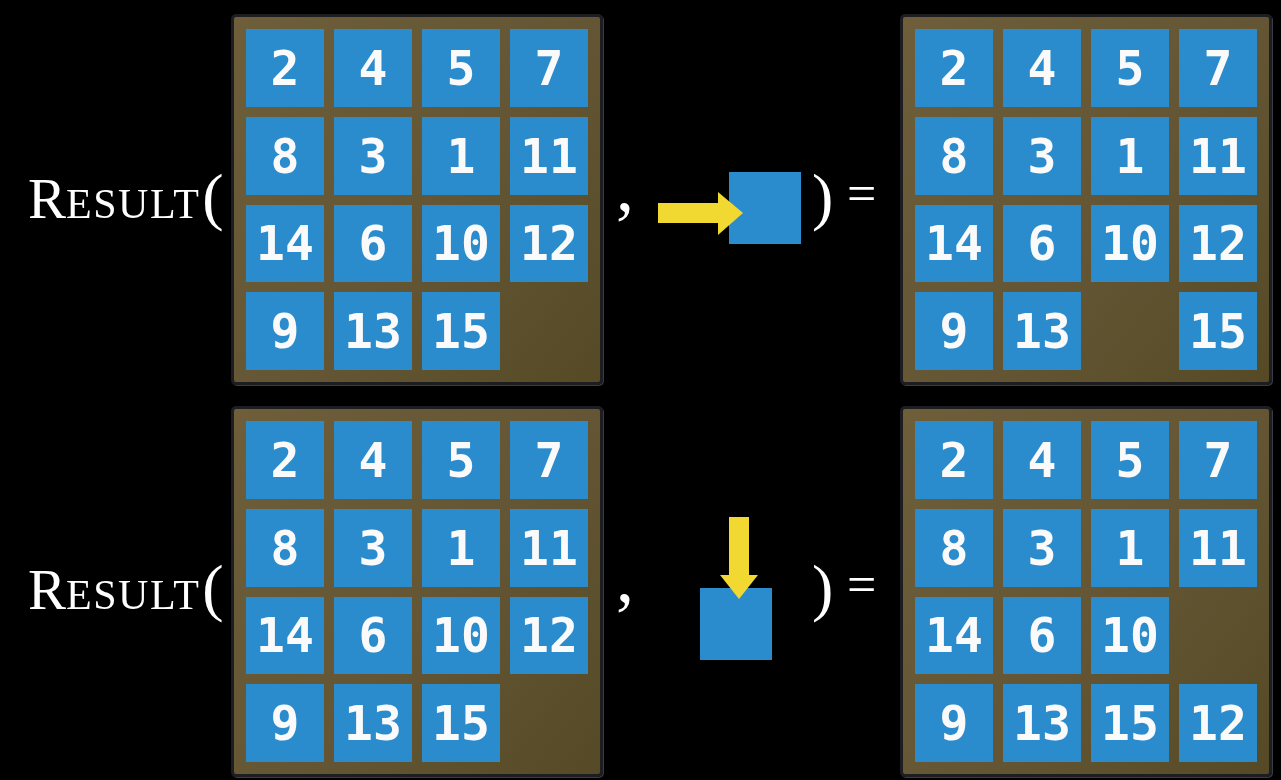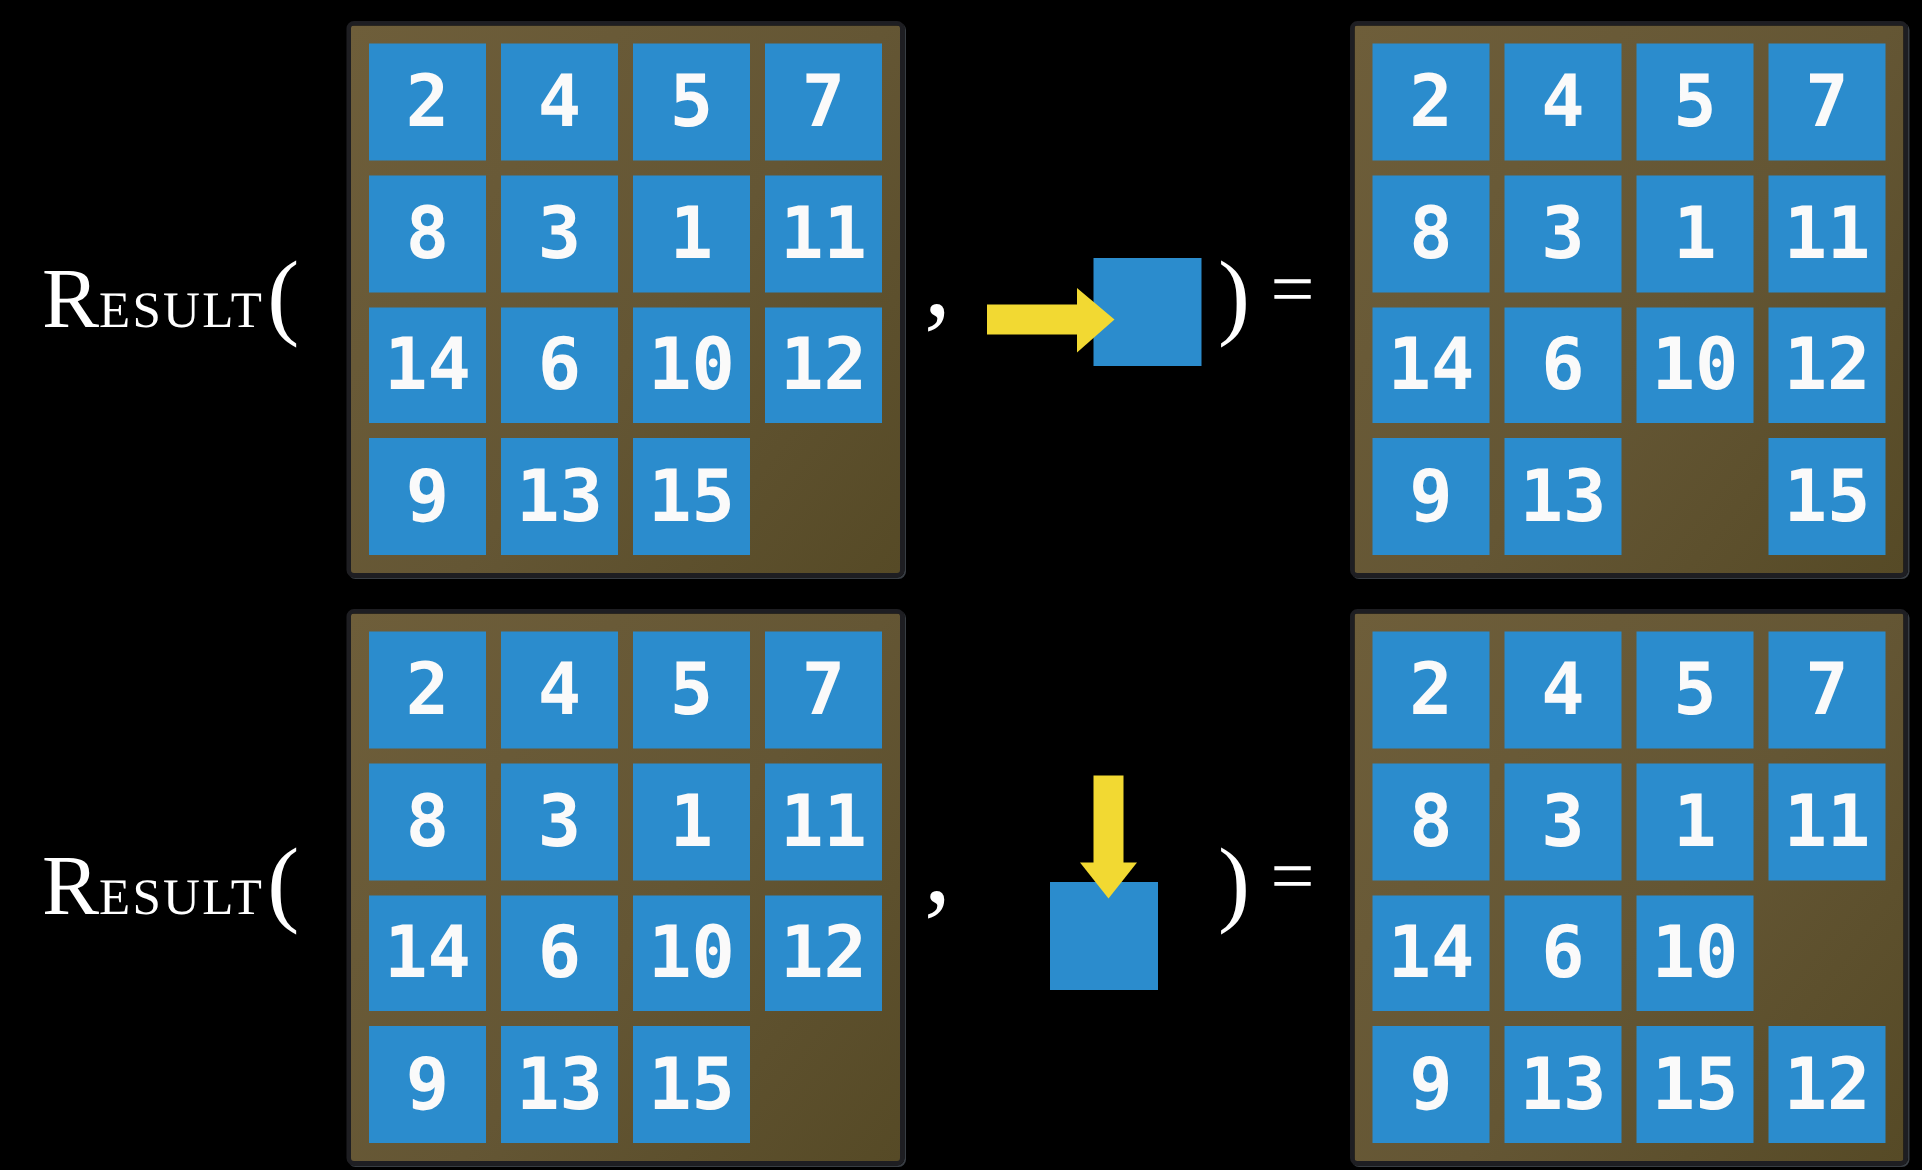--- a/index.html
+++ b/index.html
@@ -15,21 +15,21 @@
 
   
   .func-label {
     position: absolute;
     display: flex;
     align-items: baseline;
     color: var(--text, #fff);
     white-space: nowrap;
   }
   .func-label .cap    { font-size: 57px; line-height: 1; }
-  .func-label .rest   { font-size: 34px; line-height: 1; letter-spacing: 1.5px; }
+  .func-label .rest   { font-size: 42px; line-height: 1; letter-spacing: 1.5px; }
   .func-label .oparen { font-size: 64px; line-height: 1; margin-left: 2px; }
 
   
   .board {
     position: absolute;
     width: 372px;
     height: 371px;
     box-sizing: border-box;
     padding: 12px;
     display: grid;

